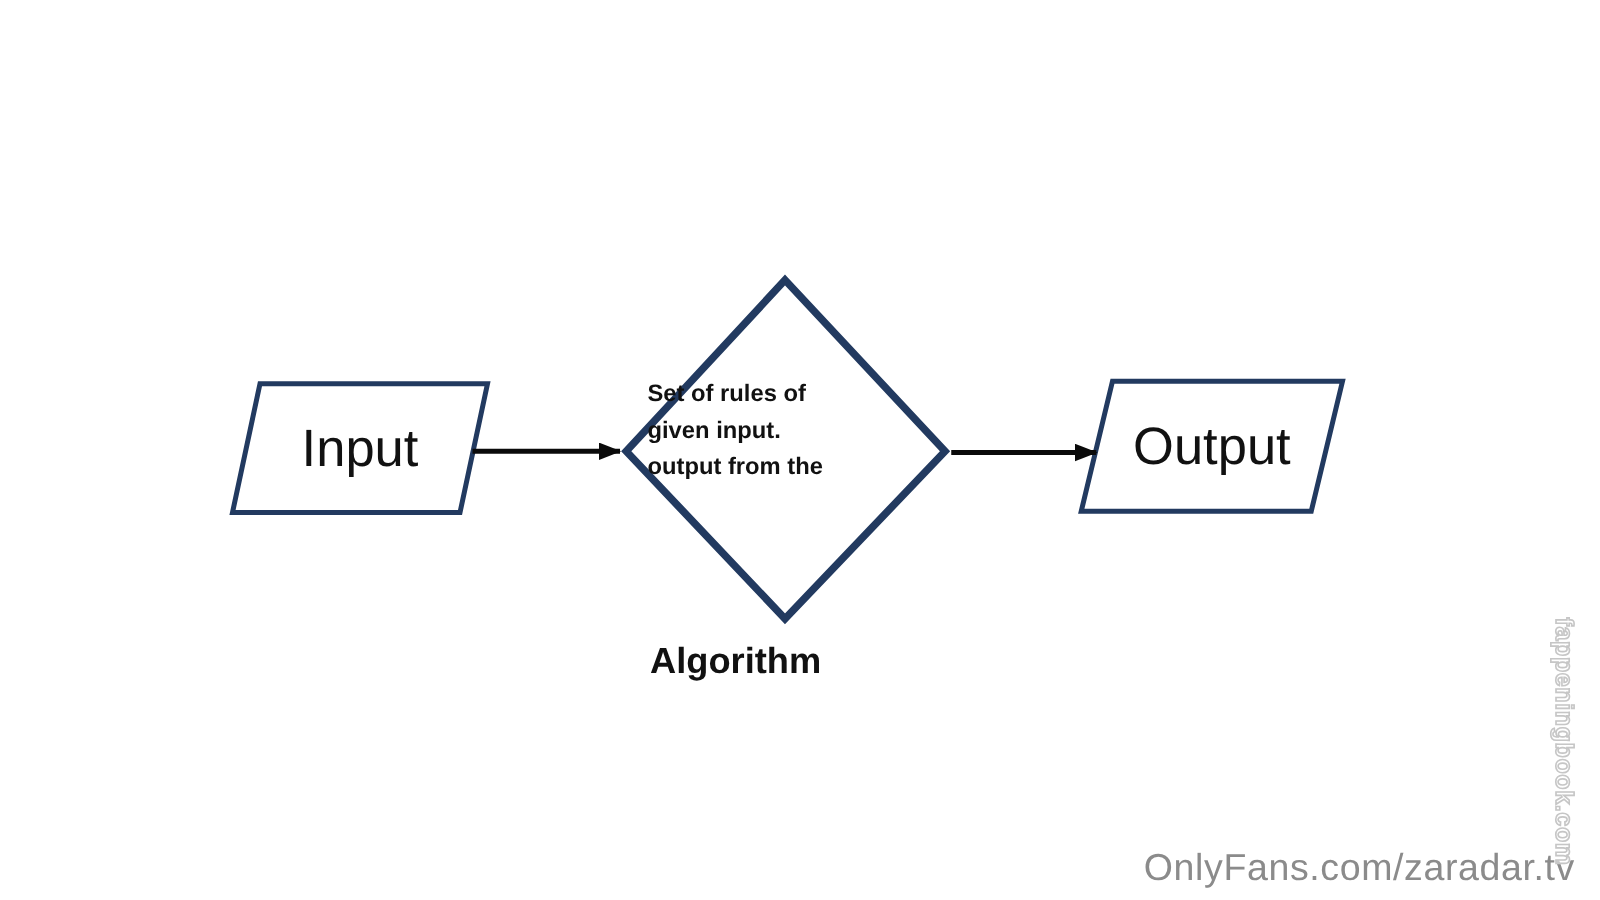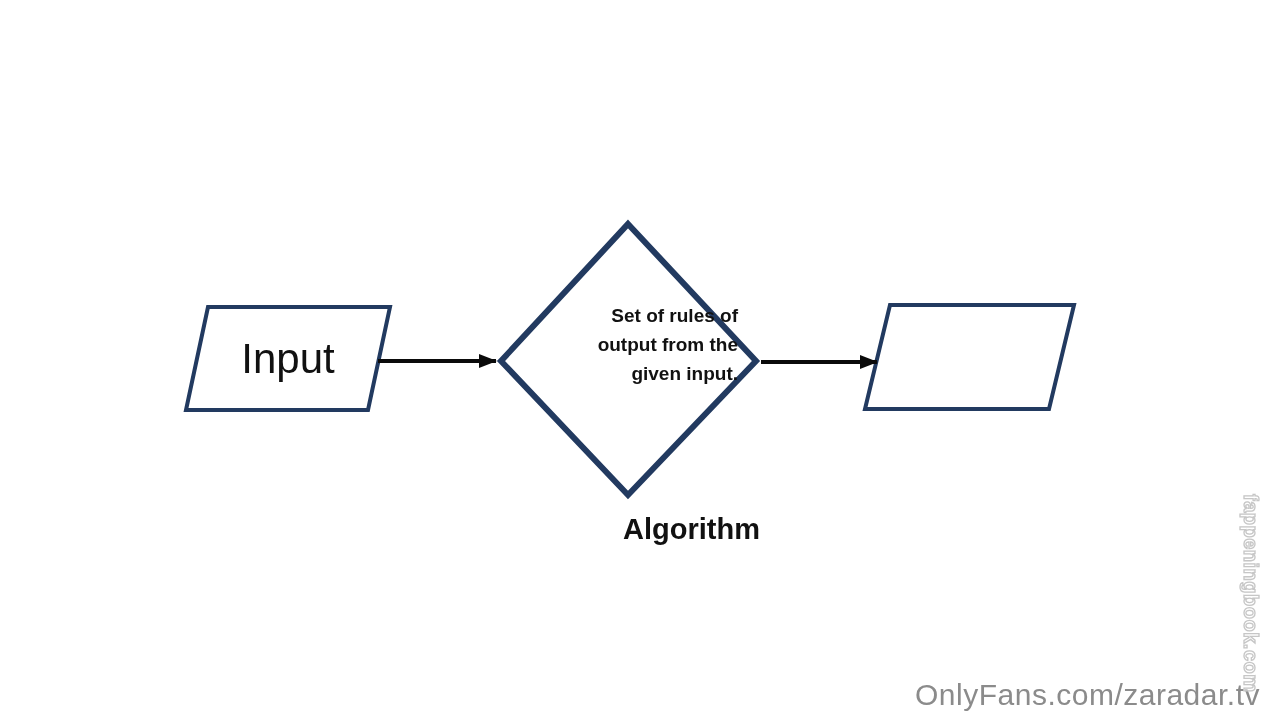--- a/index.html
+++ b/index.html
@@ -31,30 +31,30 @@
     left: 186px; top: 307px; width: 204px; height: 103px;
     font-size: 42px;
   }
   .label-output {
     left: 865px; top: 305px; width: 209px; height: 104px;
     font-size: 42px;
   }
   .diamond-text {
     position: absolute;
     left: 518px; top: 301px; width: 220px;
-    text-align: right;
+    text-align: left;
     font-size: 19px;
     line-height: 29px;
     font-weight: bold;
     color: #111111;
   }
   .caption {
     position: absolute;
     left: 520px; top: 513px; width: 240px;
-    text-align: right;
+    text-align: left;
     font-size: 29px;
     font-weight: bold;
     color: #111111;
   }
   .wm-bottom {
     position: absolute;
     right: 20px; bottom: 8px;
     font-size: 30px;
     color: #8b8b8b;
     letter-spacing: 0.5px;
@@ -90,24 +90,25 @@
 
     <line x1="378" y1="361" x2="496" y2="361" stroke-width="4" marker-end="url(#arrowhead)" stroke="#0A0A0A"></line>
 
     <line x1="761" y1="362" x2="877" y2="362" stroke-width="4" marker-end="url(#arrowhead)" stroke="#0A0A0A"></line>
   </svg>
 
   <div class="node-label label-input">Input</div>
 
   <div class="diamond-text">
     <div>Set of rules of</div>
+    <div>given input.</div>
     <div>output from the</div>
-    <div>given input.</div>
   </div>
 
   <div class="caption">Algorithm</div>
 
+  <div class="node-label label-output">Output</div>
 
   <div class="wm-bottom">OnlyFans.com/zaradar.tv</div>
 
   <div class="wm-side">fappeningbook.com</div>
 
 </div>
 
 </body></html>

